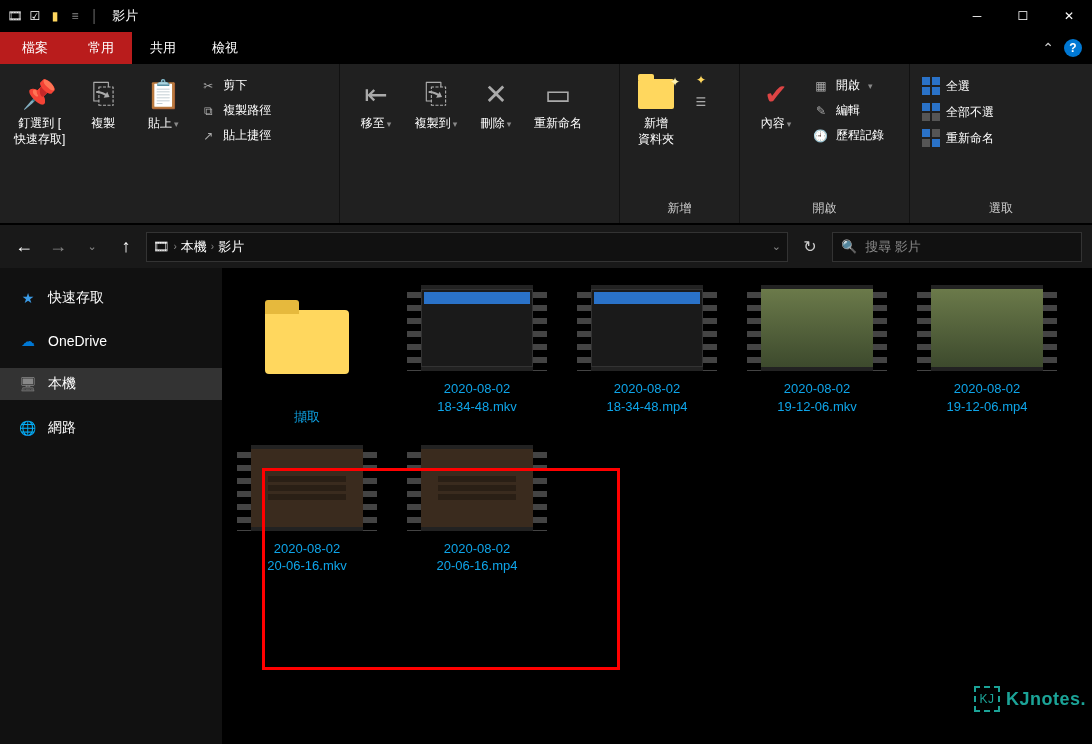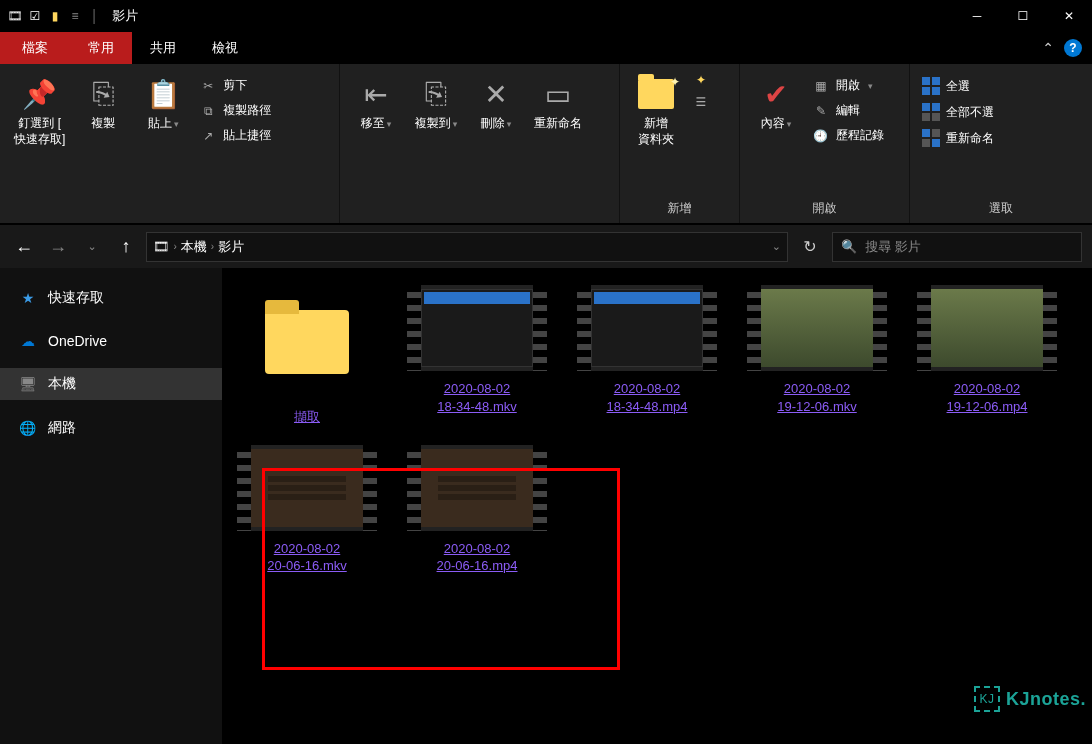--- a/index.html
+++ b/index.html
@@ -65,21 +65,21 @@
 .folder-ic::before { content: ""; position: absolute; top: -10px; left: 0; width: 34px; height: 14px; background: #e6b93d; border-radius: 3px 3px 0 0; }
 .film { width: 140px; height: 86px; background: #222; position: relative; }
 .film::before, .film::after { content: ""; position: absolute; top: 0; bottom: 0; width: 14px; background: repeating-linear-gradient(#000 0 7px, #444 7px 13px); }
 .film::before { left: 0; } .film::after { right: 0; }
 .film-inner { position: absolute; left: 14px; right: 14px; top: 4px; bottom: 4px; }
 .f-dark { background: #1a1a1a; border: 1px solid #333; }
 .f-dark::before { content:""; position:absolute; top:2px; left:2px; right:2px; height:12px; background:#2a72c8;}
 .f-game { background: linear-gradient(#6b7a4a, #3d4a2d); }
 .f-brown { background: #3a2b1e; display:flex; flex-direction:column; justify-content:center; align-items:center; gap:3px;}
 .f-brown .bar { width:70%; height:6px; background:#2a1f15;}
-.item-name { font-size: 13px; line-height: 1.35; white-space: pre-line; color: #8b5cf6; text-decoration: underline; }
+.item-name { font-size: 13px; line-height: 1.35; white-space: pre-line; color: #0ea5e9; }
 .highlight-box { position: absolute; left: 40px; top: 200px; width: 358px; height: 202px; border: 3px solid #ff0000; pointer-events: none; }
 
 
 .watermark { position: absolute; right: 6px; bottom: 32px; display: flex; align-items: center; gap: 6px; color: #1fb5a8; font-size: 18px; font-weight: 600; letter-spacing: 0.5px; opacity: 0.9;}
 .wm-ic { width: 26px; height: 26px; border: 2px dashed #1fb5a8; display: flex; align-items: center; justify-content: center; font-size: 12px; font-weight: normal;}
 
 
 .sel-grid { display: grid; grid-template-columns: 8px 8px; grid-template-rows: 8px 8px; gap: 2px; }
 .sel-grid span { background: #2a72c8; }
 .sel-grid.partial span:nth-child(3), .sel-grid.partial span:nth-child(4) { background:#555;}

